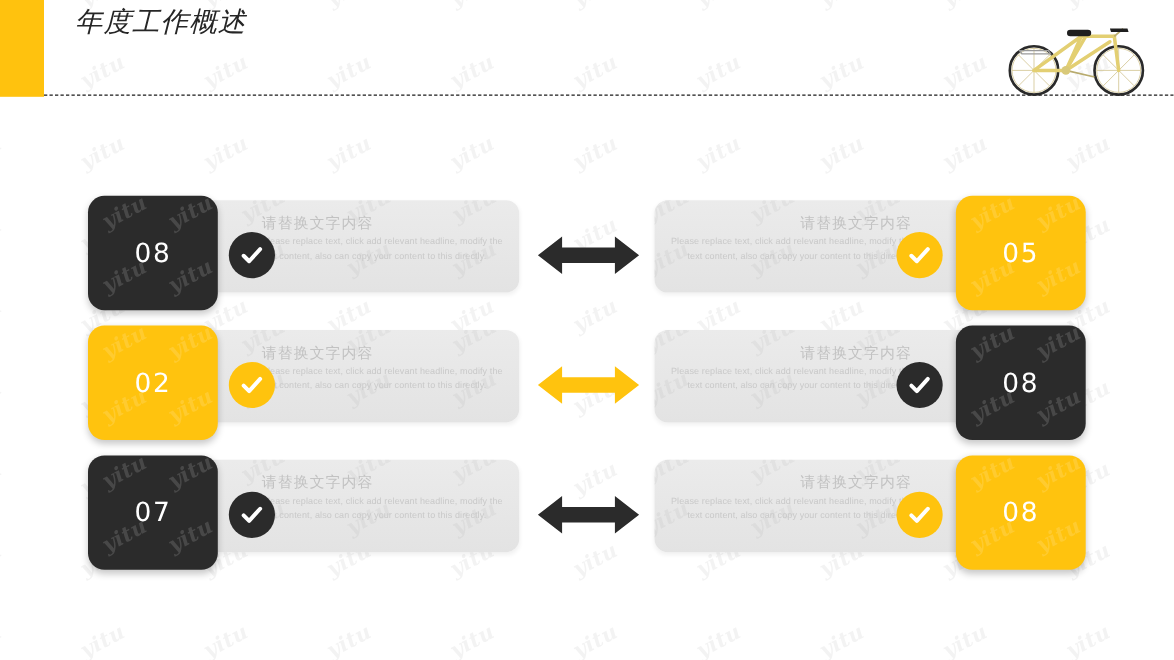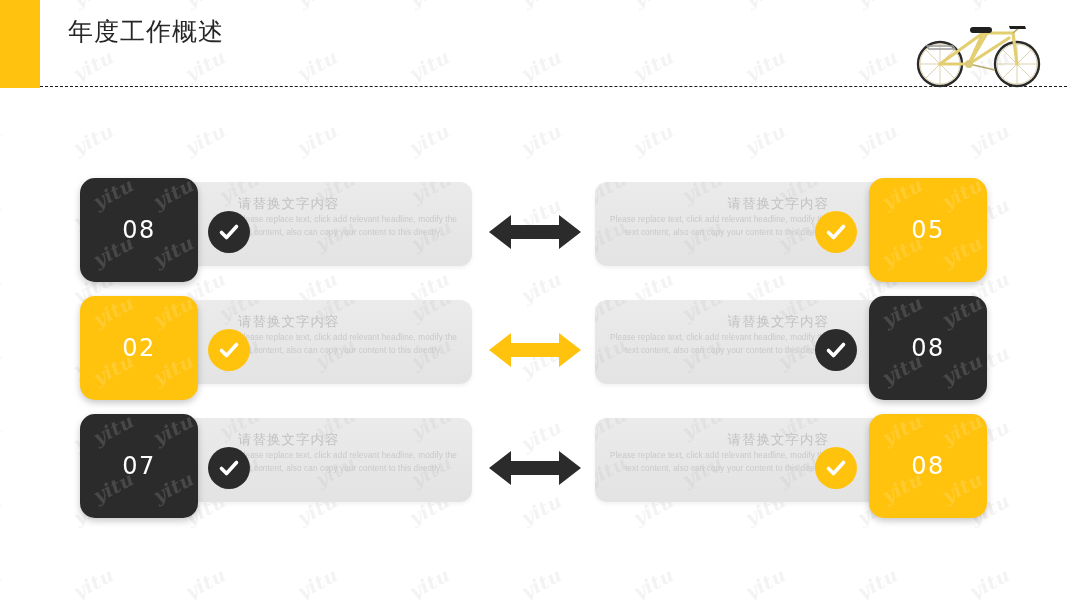--- a/index.html
+++ b/index.html
@@ -48,21 +48,22 @@
   .accent-bar {
     position: absolute;
     left: 0; top: 0;
     width: 40px;
     height: 88px;
     background: #FFC20E;
   }
   .title-block {
     position: absolute;
     left: 68px;
-    top: 18px;
+    top: 6px;
+    font-style: italic;
   }
   .slide-title {
     font-size: 25px;
     color: #262626;
     font-family: "DejaVu Sans", "Liberation Sans", sans-serif;
     line-height: 1.15;
     letter-spacing: 1px;
     margin: 0;
     font-weight: 400;
   }

